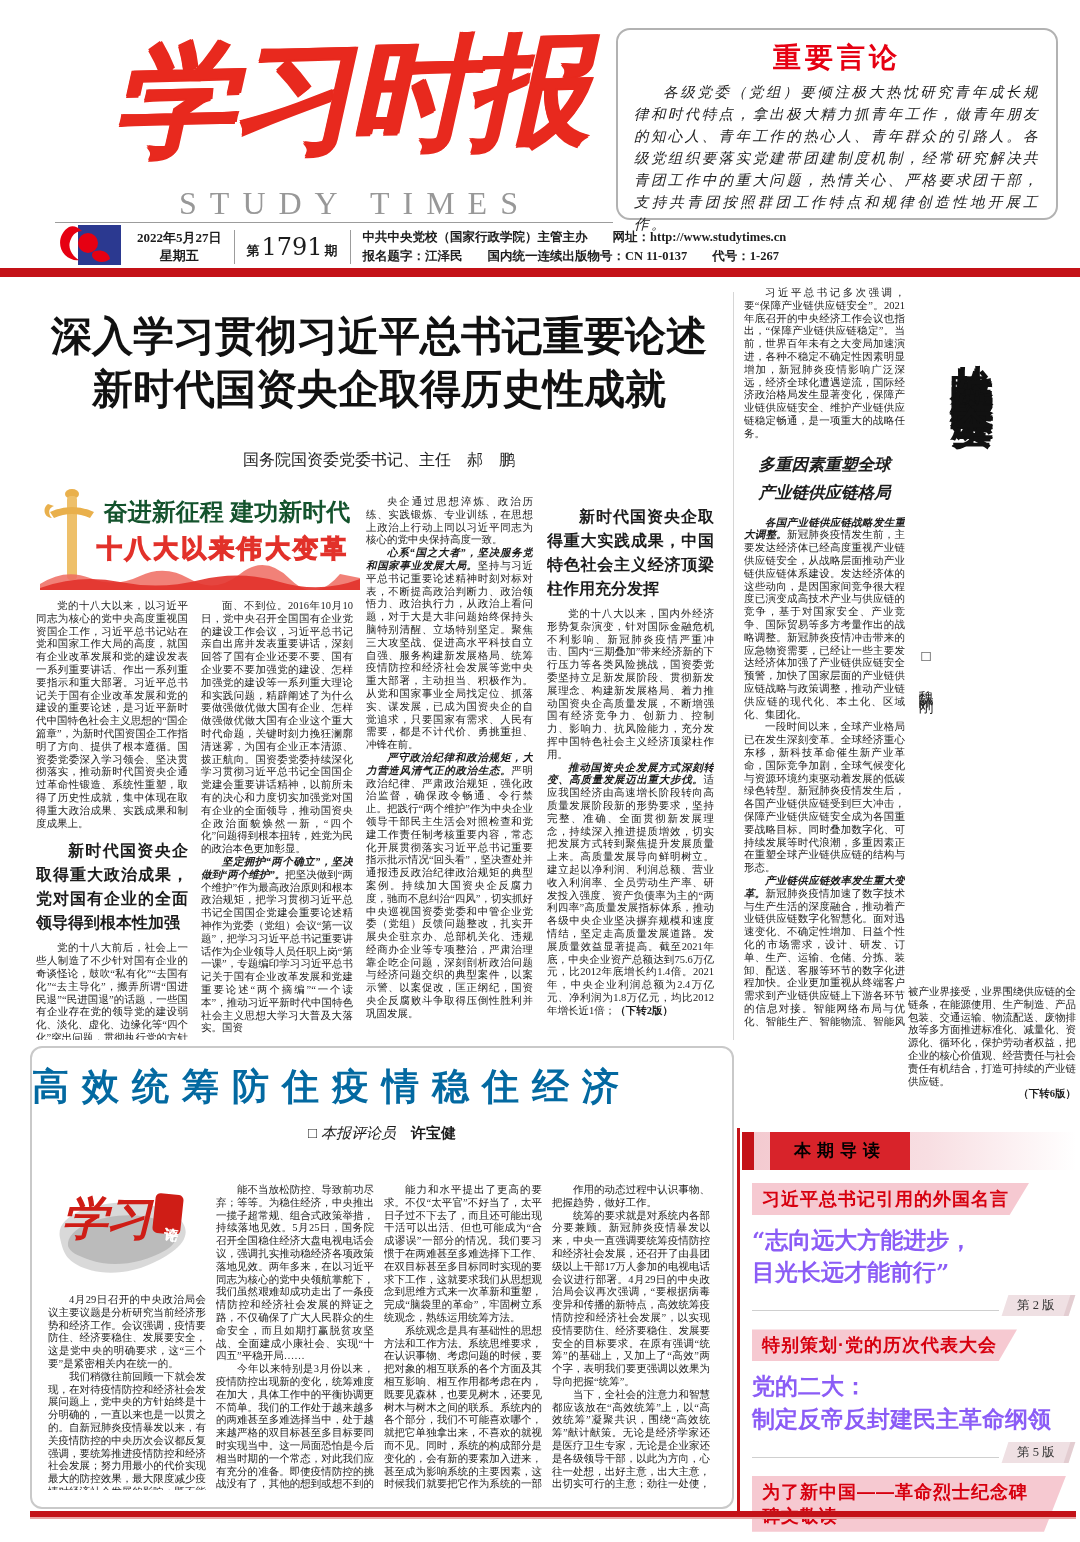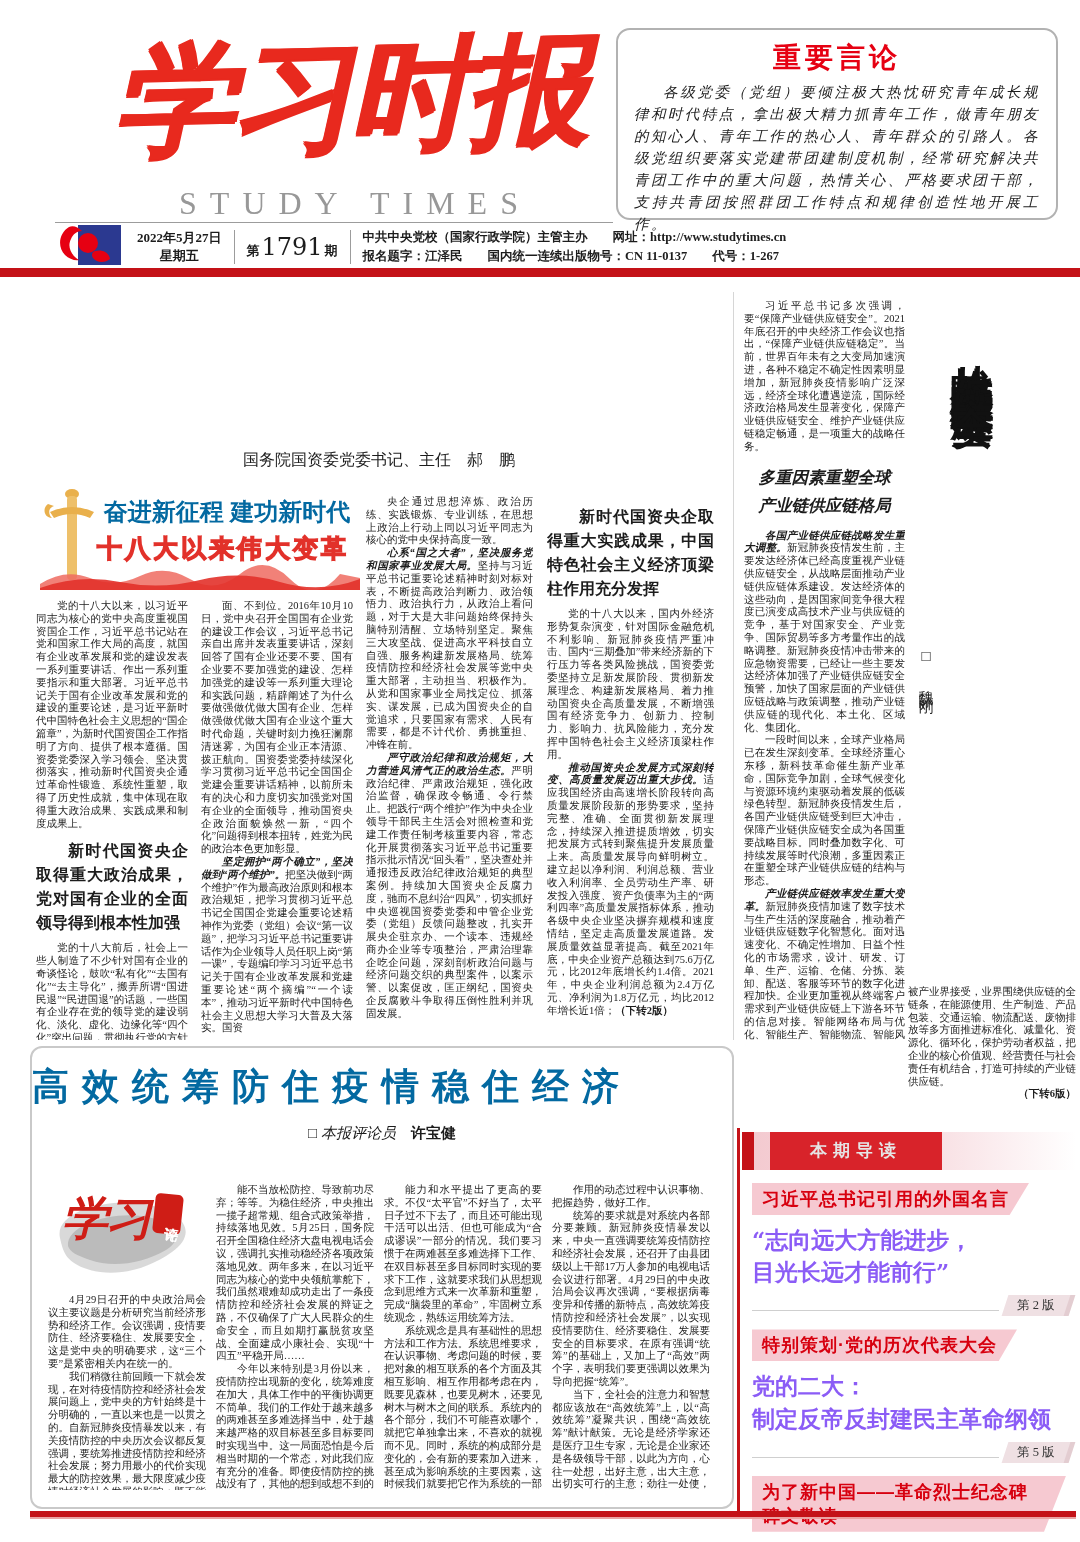--- a/index.html
+++ b/index.html
@@ -30,39 +30,39 @@
                font-weight:bold;font-size:28px;letter-spacing:4px;color:#e60012;}
   .quote-body{padding:4px 16px 0 16px;font-size:14.5px;line-height:1.52;letter-spacing:2.4px;
               text-align:justify;text-indent:2em;font-style:italic;}
   
   .headline{position:absolute;left:28px;top:310px;width:702px;text-align:center;
             font-family:"Liberation Sans",sans-serif;font-weight:900;font-size:41px;
             line-height:1.3;color:#111;letter-spacing:0;}
   .byline-main{position:absolute;left:28px;top:450px;width:702px;text-align:center;font-size:16px;}
   .banner{position:absolute;left:40px;top:486px;width:320px;height:106px;overflow:hidden;}
   .bn1{position:absolute;left:56px;top:10px;width:262px;text-align:center;
-       font-family:"Liberation Sans",sans-serif;font-weight:900;font-size:24px;color:#0369a1;}
+       font-family:"Liberation Sans",sans-serif;font-weight:900;font-size:24px;color:#14532d;}
   .bn2{position:absolute;left:48px;top:46px;width:270px;text-align:center;
        font-family:"Liberation Sans",sans-serif;font-weight:900;font-size:25px;letter-spacing:3px;
        color:#f6d2cd;-webkit-text-stroke:1.3px #e2312a;}
   .pillar{position:absolute;left:2px;top:0;}
   .waves{position:absolute;left:0;bottom:-2px;}
   .col{position:absolute;text-align:justify;font-size:10.5px;line-height:1.22;overflow:hidden;}
   .col p{margin:0;text-indent:2em;}
   .lead{font-weight:bold;font-style:italic;}
   .subhead{font-family:"Liberation Sans",sans-serif;font-weight:bold;font-size:16px;
            line-height:1.5;margin:9px 0 7px 0;text-indent:2em;}
   .col1{left:36px;top:600px;width:152px;height:440px;}
   .col2{left:201px;top:600px;width:152px;height:440px;}
   .col3{left:366px;top:496px;width:167px;height:544px;}
   .col4{left:547px;top:496px;width:167px;height:544px;}
   .jump{text-align:right;font-weight:bold;text-indent:0 !important;}
   
   .vdiv{position:absolute;left:733px;top:292px;width:1px;height:748px;background:#d6d6d6;}
-  .rcolA{left:744px;top:300px;width:161px;height:741px;}
+  .rcolA{left:744px;top:287px;width:161px;height:741px;}
   .rsubhead{display:block;text-align:center;font-weight:bold;font-style:italic;
             font-size:16.5px;line-height:1.7;margin:10px 0;}
   .rvtitle{position:absolute;left:944px;top:330px;height:670px;writing-mode:vertical-rl;
            font-family:"DejaVu Serif",serif;font-weight:bold;font-size:43px;letter-spacing:3px;color:#111;}
   .rauthor{position:absolute;left:916px;top:648px;writing-mode:vertical-rl;
            font-size:15px;letter-spacing:5px;color:#222;}
   .rcont{left:908px;top:986px;width:168px;height:140px;}
   
   .comment-box{position:absolute;left:30px;top:1046px;width:700px;height:459px;
                border:2px solid #c9c9c9;border-radius:12px;background:#fff;}
@@ -79,23 +79,23 @@
   .xl-seal{position:absolute;right:18px;top:8px;width:28px;height:40px;background:#cf1d16;
            border-radius:5px;color:#fff;writing-mode:vertical-rl;font-size:14px;font-weight:bold;
            text-align:center;padding-top:4px;box-sizing:border-box;transform:rotate(6deg);}
   
   .guide-box{position:absolute;left:737px;top:1128px;width:341px;height:383px;
              border-left:3px solid #c41218;box-sizing:border-box;}
   .g-header{position:relative;height:38px;margin-top:4px;}
   .g-strip{position:absolute;left:6px;top:0;width:330px;height:38px;
            background:linear-gradient(to right,#f3c9cf 0%,#f8dee2 55%,#fff 100%);}
   .g-block{position:absolute;left:2px;top:0;width:12px;height:38px;background:#c41218;}
-  .g-tab{position:absolute;left:30px;top:0;height:38px;background:#d8232a;color:#e5e5e5;
+  .g-tab{position:absolute;left:30px;top:0;height:38px;background:#d8232a;color:#000000;
          font-family:"Liberation Sans",sans-serif;font-weight:bold;font-size:17px;
-         letter-spacing:6px;line-height:38px;padding:0 40px;}
+         letter-spacing:6px;line-height:38px;padding:0 24px;}
   .g-item{padding:13px 12px 0 12px;}
   .g-tag{display:inline-block;background:#f6c9d1;color:#d7000f;
          font-family:"Liberation Sans",sans-serif;font-weight:bold;font-size:18px;
          letter-spacing:1px;padding:4px 20px 4px 10px;
          clip-path:polygon(0 0,100% 0,93% 100%,0 100%);}
   .g-title{font-family:"DejaVu Serif",serif;font-weight:bold;
            font-size:23px;line-height:1.4;margin-top:9px;color:#8b5cf6;}
   .g-foot{display:flex;align-items:flex-end;margin-top:7px;}
   .g-line{flex:1;height:1px;background:#cfcfcf;margin-bottom:5px;}
   .g-page{display:inline-block;background:#efe0e3;color:#333;font-size:12.5px;
@@ -136,20 +136,24 @@
     </span>
   </div>
 
   <div class="rule-red rule-top"></div>
 
   <div class="quote-box">
     <div class="quote-title">重要言论</div>
     <div class="quote-body">各级党委（党组）要倾注极大热忱研究青年成长规律和时代特点，拿出极大精力抓青年工作，做青年朋友的知心人、青年工作的热心人、青年群众的引路人。各级党组织要落实党建带团建制度机制，经常研究解决共青团工作中的重大问题，热情关心、严格要求团干部，支持共青团按照群团工作特点和规律创造性地开展工作。</div>
   </div>
 
+  <div class="headline">
+    <div>深入学习贯彻习近平总书记重要论述</div>
+    <div>新时代国资央企取得历史性成就</div>
+  </div>
   <div class="byline-main">国务院国资委党委书记、主任　郝　鹏</div>
 
   <div class="banner">
     <span class="pillar">
       <svg width="58" height="100" viewBox="0 0 58 100">
         <ellipse cx="30" cy="8" rx="7" ry="5" fill="#e9b04c"></ellipse>
         <rect x="25" y="10" width="10" height="84" rx="4" fill="#eec06a"></rect>
         <path d="M8,26 Q30,16 52,26 L48,32 Q30,24 12,32 Z" fill="#e9b04c"></path>
         <path d="M6,18 C0,22 2,32 10,32 C6,28 6,22 12,20 Z" fill="#e9b04c"></path>
       </svg>
@@ -169,21 +173,21 @@
     <div class="subhead">新时代国资央企取得重大政治成果，党对国有企业的全面领导得到根本性加强</div>
     <p>党的十八大前后，社会上一些人制造了不少针对国有企业的奇谈怪论，鼓吹“私有化”“去国有化”“去主导化”，搬弄所谓“国进民退”“民进国退”的话题，一些国有企业存在党的领导党的建设弱化、淡化、虚化、边缘化等“四个化”突出问题，贯彻执行党的方针政策不坚决、不全</p>
   </div>
   <div class="col col2">
     <p>面、不到位。2016年10月10日，党中央召开全国国有企业党的建设工作会议，习近平总书记亲自出席并发表重要讲话，深刻回答了国有企业还要不要、国有企业要不要加强党的建设、怎样加强党的建设等一系列重大理论和实践问题，精辟阐述了为什么要做强做优做大国有企业、怎样做强做优做大国有企业这个重大时代命题，关键时刻力挽狂澜廓清迷雾，为国有企业正本清源、拨正航向。国资委党委持续深化学习贯彻习近平总书记全国国企党建会重要讲话精神，以前所未有的决心和力度切实加强党对国有企业的全面领导，推动国资央企政治面貌焕然一新，“四个化”问题得到根本扭转，姓党为民的政治本色更加彰显。</p>
     <p><span class="lead">坚定拥护“两个确立”，坚决做到“两个维护”。</span><span>把坚决做到“两个维护”作为最高政治原则和根本政治规矩，把学习贯彻习近平总书记全国国企党建会重要论述精神作为党委（党组）会议“第一议题”，把学习习近平总书记重要讲话作为企业领导人员任职上岗“第一课”，专题编印学习习近平总书记关于国有企业改革发展和党建重要论述“两个摘编”“一个读本”，推动习近平新时代中国特色社会主义思想大学习大普及大落实。国资</span></p>
   </div>
   <div class="col col3">
     <p>央企通过思想淬炼、政治历练、实践锻炼、专业训练，在思想上政治上行动上同以习近平同志为核心的党中央保持高度一致。</p>
     <p><span class="lead">心系“国之大者”，坚决服务党和国家事业发展大局。</span><span>坚持与习近平总书记重要论述精神时刻对标对表，不断提高政治判断力、政治领悟力、政治执行力，从政治上看问题，对于大是大非问题始终保持头脑特别清醒、立场特别坚定。聚焦三大攻坚战、促进高水平科技自立自强、服务构建新发展格局、统筹疫情防控和经济社会发展等党中央重大部署，主动担当、积极作为。从党和国家事业全局找定位、抓落实、谋发展，已成为国资央企的自觉追求，只要国家有需求、人民有需要，都是不计代价、勇挑重担、冲锋在前。</span></p>
-    <p><span class="lead">严守政治纪律和政治规矩，大力营造风清气正的政治生态。</span><span>严明政治纪律、严肃政治规矩，强化政治监督，确保政令畅通、令行禁止。把践行“两个维护”作为中央企业领导干部民主生活会对照检查和党建工作责任制考核重要内容，常态化开展贯彻落实习近平总书记重要指示批示情况“回头看”，坚决查处并通报违反政治纪律政治规矩的典型案例。持续加大国资央企反腐力度，驰而不息纠治“四风”，切实抓好中央巡视国资委党委和中管企业党委（党组）反馈问题整改，扎实开展央企驻京办、一个读本、违规经商办企业等专项整治，严肃治理靠企吃企问题，深刻剖析政治问题与经济问题交织的典型案件，以案示警、以案促改，匡正纲纪，国资央企反腐败斗争取得压倒性胜利并巩固发展。</span></p>
+    <p><span class="lead">严守政治纪律和政治规矩，大力营造风清气正的政治生态。</span><span>严明政治纪律、严肃政治规矩，强化政治监督，确保政令畅通、令行禁止。把践行“两个维护”作为中央企业领导干部民主生活会对照检查和党建工作责任制考核重要内容，常态化开展贯彻落实习近平总书记重要指示批示情况“回头看”，坚决查处并通报违反政治纪律政治规矩的典型案例。持续加大国资央企反腐力度，驰而不息纠治“四风”，切实抓好中央巡视国资委党委和中管企业党委（党组）反馈问题整改，扎实开展央企驻京办、总部机关化、违规经商办企业等专项整治，严肃治理靠企吃企问题，深刻剖析政治问题与经济问题交织的典型案件，以案示警、以案促改，匡正纲纪，国资央企反腐败斗争取得压倒性胜利并巩固发展。</span></p>
   </div>
   <div class="col col4">
     <div class="subhead">新时代国资央企取得重大实践成果，中国特色社会主义经济顶梁柱作用充分发挥</div>
     <p>党的十八大以来，国内外经济形势复杂演变，针对国际金融危机不利影响、新冠肺炎疫情严重冲击、国内“三期叠加”带来经济新的下行压力等各类风险挑战，国资委党委坚持立足新发展阶段、贯彻新发展理念、构建新发展格局、着力推动国资央企高质量发展，不断增强国有经济竞争力、创新力、控制力、影响力、抗风险能力，充分发挥中国特色社会主义经济顶梁柱作用。</p>
     <p><span class="lead">推动国资央企发展方式深刻转变、高质量发展迈出重大步伐。</span><span>适应我国经济由高速增长阶段转向高质量发展阶段新的形势要求，坚持完整、准确、全面贯彻新发展理念，持续深入推进提质增效，切实把发展方式转到聚焦提升发展质量上来。高质量发展导向鲜明树立。建立起以净利润、利润总额、营业收入利润率、全员劳动生产率、研发投入强度、资产负债率为主的“两利四率”高质量发展指标体系，推动各级中央企业坚决摒弃规模和速度情结，坚定走高质量发展道路。发展质量效益显著提高。截至2021年底，中央企业资产总额达到75.6万亿元，比2012年底增长约1.4倍。2021年，中央企业利润总额为2.4万亿元、净利润为1.8万亿元，均比2012年增长近1倍；</span><b>（下转2版）</b></p>
   </div>
 
   <div class="vdiv"></div>
 
   <div class="col rcolA">

